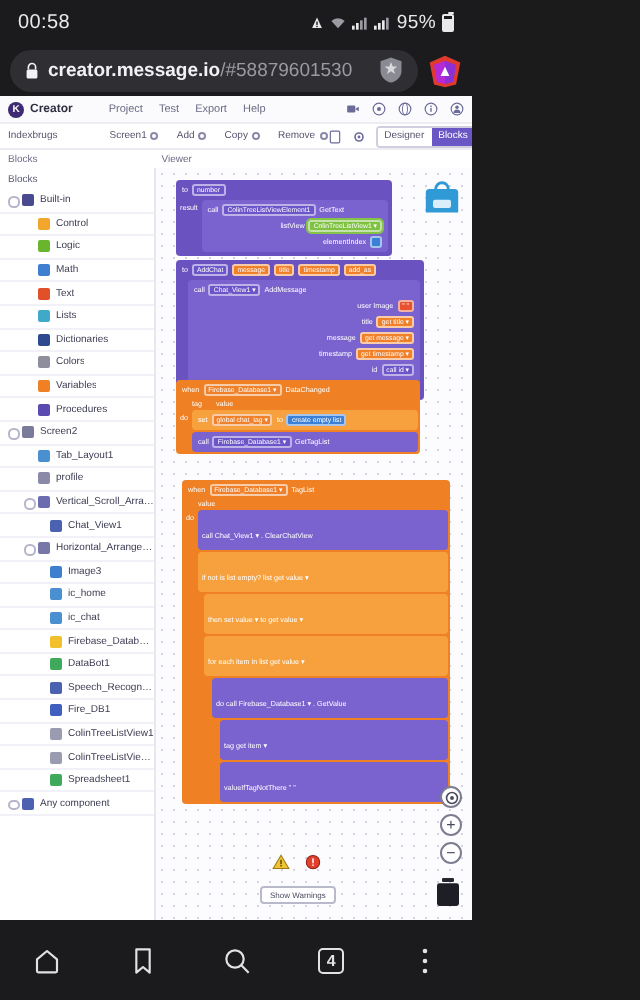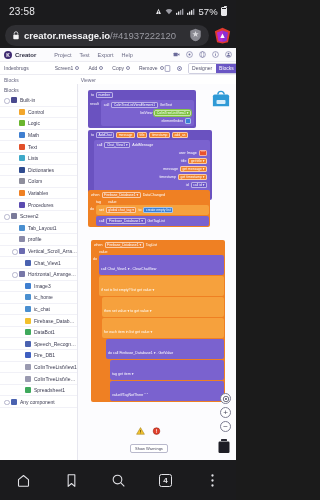--- a/index.html
+++ b/index.html
@@ -160,21 +160,21 @@
     display: flex; align-items: center; justify-content: center;
     font-size: 8px; font-weight: bold; color: #e2e2e6;
   }
 </style>
 </head>
 <body>
 
 <div id="app">
 
   <div class="statusbar">
-    <div>23:58</div>
+    <div>00:58</div>
     <div class="status-right">
       <svg class="sig-ico" width="7" height="7" viewBox="0 0 10 10">
           <path d="M5 1 L8.5 8.5 H1.5 Z" fill="#e9e9ec"></path>
           <rect x="4.5" y="4" width="1" height="2.4" fill="#1b1b1d"></rect>
           <rect x="4.5" y="7" width="1" height="1" fill="#1b1b1d"></rect>
         </svg>
       <svg class="sig-ico" width="8" height="7" viewBox="0 0 12 10">
           <path d="M1 3.5 A7 7 0 0 1 11 3.5 L6 9 Z" fill="#9a9aa2"></path>
         </svg>
       <svg class="sig-ico" width="8" height="7" viewBox="0 0 12 10">
@@ -182,32 +182,32 @@
           <rect x="3" y="5" width="2" height="5" fill="#e9e9ec"></rect>
           <rect x="6" y="3" width="2" height="7" fill="#9a9aa2"></rect>
           <rect x="9" y="1" width="2" height="9" fill="#9a9aa2"></rect>
         </svg>
       <svg class="sig-ico" width="8" height="7" viewBox="0 0 12 10">
           <rect x="0" y="7" width="2" height="3" fill="#e9e9ec"></rect>
           <rect x="3" y="5" width="2" height="5" fill="#e9e9ec"></rect>
           <rect x="6" y="3" width="2" height="7" fill="#e9e9ec"></rect>
           <rect x="9" y="1" width="2" height="9" fill="#9a9aa2"></rect>
         </svg>
-      <span class="battery-txt">57%</span>
+      <span class="battery-txt">95%</span>
       <span class="batt"></span>
     </div>
   </div>
 
   <div class="urlbar-wrap">
     <div class="urlbar">
       <svg class="lock" width="8" height="9" viewBox="0 0 10 12">
           <path d="M2.6 5V3.4a2.4 2.4 0 0 1 4.8 0V5" fill="none" stroke="#f2f2f4" stroke-width="1.1"></path>
           <rect x="1.4" y="5" width="7.2" height="6" rx="1" fill="#f2f2f4"></rect>
         </svg>
-      <span class="url-text"><span>creator.message.io</span><span class="frag">/#41937222120</span></span>
+      <span class="url-text"><span>creator.message.io</span><span class="frag">/#58879601530</span></span>
       <svg class="shield-ico" width="13" height="14" viewBox="0 0 14 16">
           <path d="M7 .8 L13 3 v5.5 c0 3.6-3.2 6-6 6.7 -2.8-.7-6-3.1-6-6.7V3Z" fill="#8a8a92"></path>
           <path d="M7 3.4 l1 2.6 h2.6 l-2.1 1.7 .8 2.6 L7 8.7 4.7 10.3 5.5 7.7 3.4 6 H6Z" fill="#d8d8dc"></path>
         </svg>
     </div>
     <div class="brave-ico">
       <svg width="17" height="17" viewBox="0 0 20 20">
           <path d="M10 1 L19 5 L16.5 18 L10 19.5 L3.5 18 L1 5 Z" fill="#e03a2f"></path>
           <path d="M10 4 L16.5 6.5 L14.8 16.5 L10 17.6 Z" fill="#8b2fd6"></path>
           <path d="M10 4 L3.5 6.5 L5.2 16.5 L10 17.6 Z" fill="#b42ad6"></path>

